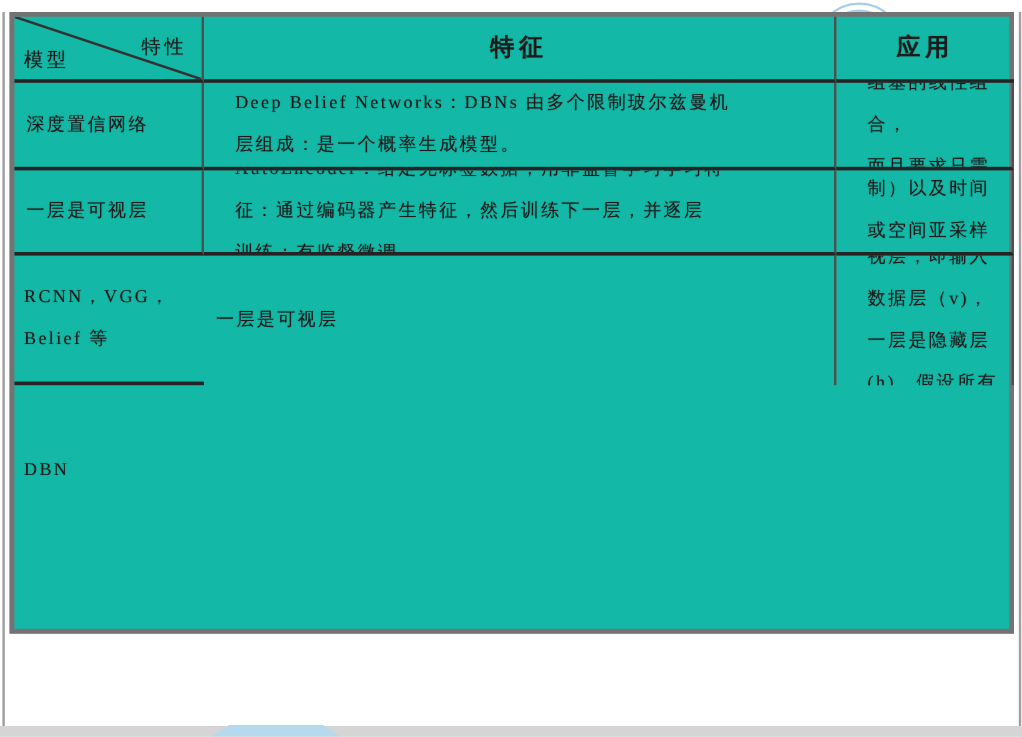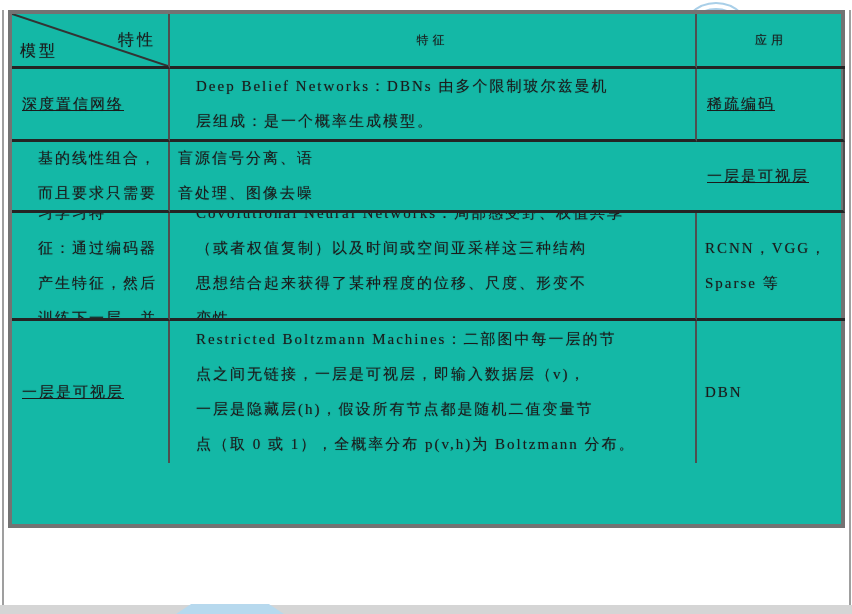--- a/index.html
+++ b/index.html
@@ -49,25 +49,25 @@
     border-bottom:3px solid #242424;
     display:flex; align-items:center;
     color:#1b1b1b; font-size:15px; letter-spacing:2px; line-height:35px;
     text-shadow:0 0 1px rgba(25,25,25,.45);
     overflow:hidden;
   }
   .col3    { border-right:none; }
   .rowlast { border-bottom:none; }
 
   .lines        { white-space:pre-line; }
-  .model-cell   { padding-left:10px;text-decoration:underline; }
+  .model-cell   { padding-left:10px; }
   .feature-cell { padding:0 6px 0 26px; }
   .app-cell     { padding:0 2px 0 8px; }
 
-  .head { justify-content:center; font-size:12px; letter-spacing:4px; }
+  .head { justify-content:center; font-size:20px; letter-spacing:4px;font-weight:bold; }
 
   .corner-cell { position:relative; display:block; }
   .corner-cell svg { position:absolute; left:0; top:0; width:100%; height:100%; }
   .corner-label { position:absolute; font-size:16px; letter-spacing:3px; }
   .corner-label.model   { left:8px;  top:19px; }
   .corner-label.feature { right:12px; top:8px; }
 </style>
 </head>
 <body>
 
@@ -86,37 +86,34 @@
     <span class="corner-label model">模型</span>
     <span class="corner-label feature">特性</span>
   </div>
   <div class="cell head">特征</div>
   <div class="cell head col3">应用</div>
 
   <div class="cell model-cell">深度置信网络</div>
   <div class="cell feature-cell lines">Deep Belief Networks：DBNs 由多个限制玻尔兹曼机
 层组成：是一个概率生成模型。</div>
 
-  <div class="cell model-cell">稀疏编码</div>
   <div class="cell feature-cell lines">Sparse Coding：一个信号表示为一组基的线性组合，
 而且要求只需要较少的几个基就可以将信号表示。</div>
-  <div class="cell app-cell col3 lines">盲源信号分离、语
-音处理、图像去噪</div>
 
   <div class="cell model-cell">一层是可视层</div>
   <div class="cell feature-cell lines">AutoEncoder：给定无标签数据，用非监督学习学习特
 征：通过编码器产生特征，然后训练下一层，并逐层
 训练：有监督微调。</div>
 
   <div class="cell feature-cell lines">Covolutional Neural Networks：局部感受野、权值共享
 （或者权值复制）以及时间或空间亚采样这三种结构
 思想结合起来获得了某种程度的位移、尺度、形变不
 变性。</div>
   <div class="cell app-cell col3 lines">RCNN，VGG，
-Sparse 等</div>
+Belief 等</div>
 
   <div class="cell model-cell rowlast">一层是可视层</div>
   <div class="cell feature-cell lines rowlast">Restricted Boltzmann Machines：二部图中每一层的节
 点之间无链接，一层是可视层，即输入数据层（v)，
 一层是隐藏层(h)，假设所有节点都是随机二值变量节
 点（取 0 或 1），全概率分布 p(v,h)为 Boltzmann 分布。</div>
   <div class="cell app-cell col3 lines rowlast">DBN</div>
 
 </div>
 

